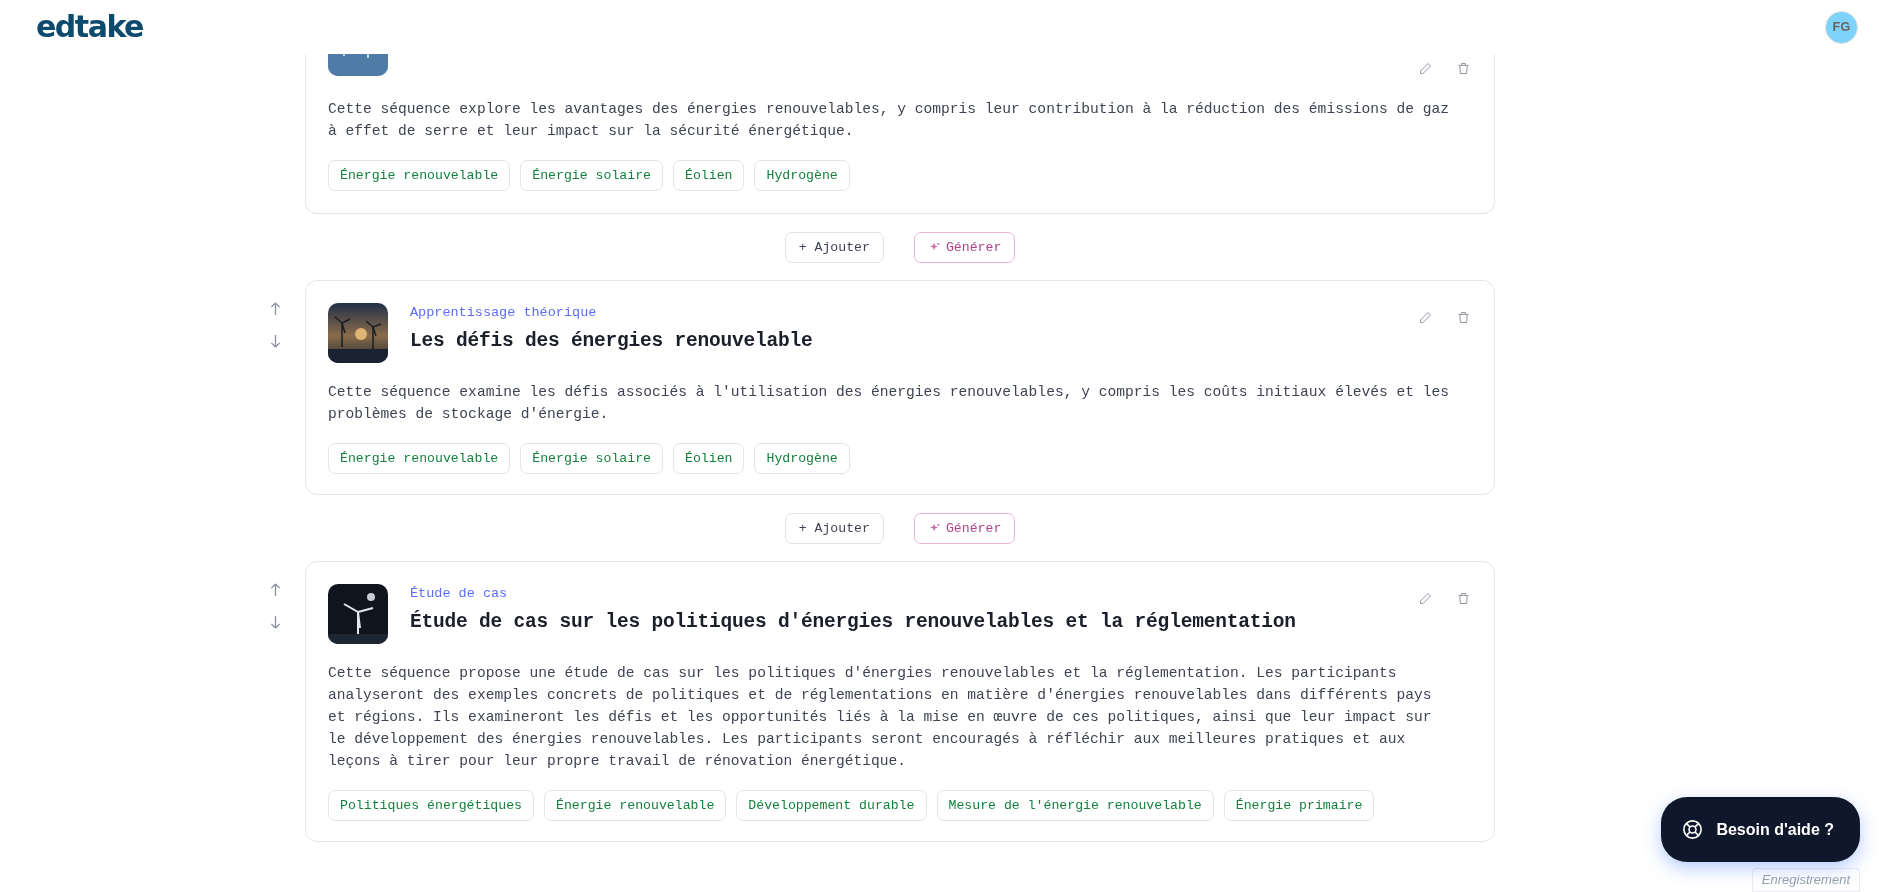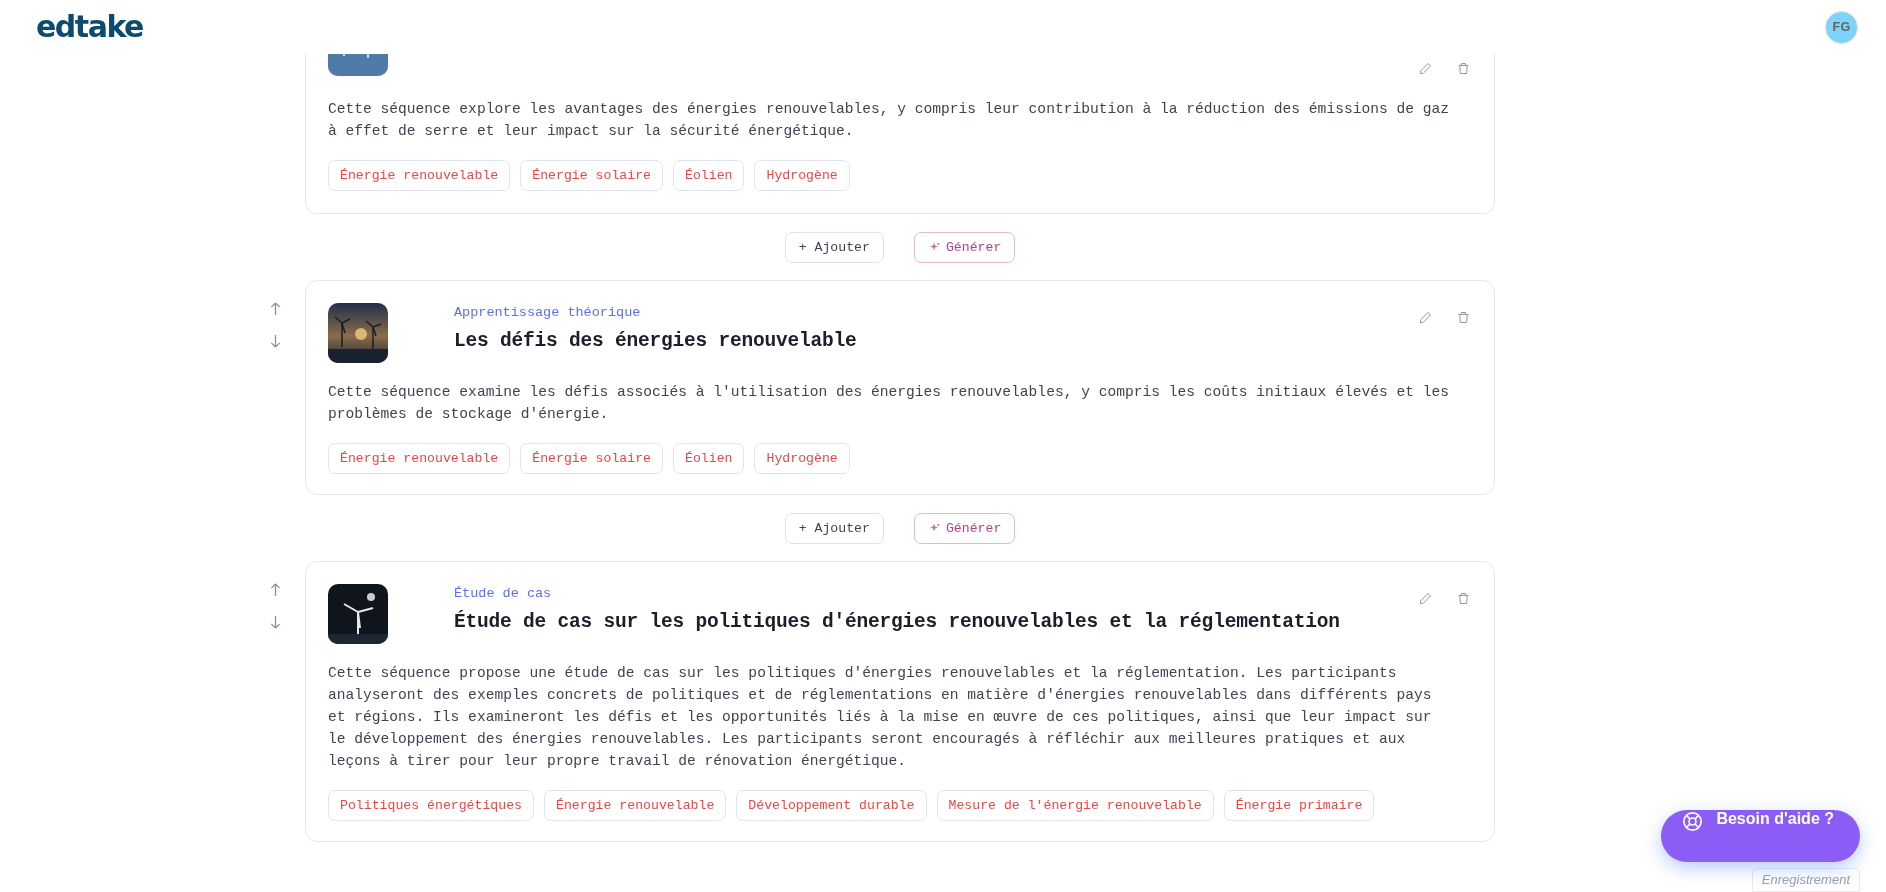--- a/index.html
+++ b/index.html
@@ -94,21 +94,21 @@
   }
   .thumb {
     width: 60px;
     height: 60px;
     border-radius: 10px;
     flex: 0 0 60px;
     overflow: hidden;
     position: relative;
   }
   .thumb svg { display: block; width: 100%; height: 100%; }
-  .head-text { flex: 1; min-width: 0; padding-top: 1px; margin-left: 44px; }
+  .head-text { flex: 1; min-width: 0; padding-top: 1px; }
   .kicker {
     color: #5b6ef5;
     font-size: 13.5px;
     line-height: 18px;
     margin-bottom: 6px;
   }
   .title {
     font-size: 19.5px;
     font-weight: 700;
     color: #1b1f2a;
@@ -142,21 +142,21 @@
     margin-top: 18px;
     display: flex;
     flex-wrap: wrap;
     gap: 10px;
   }
   .tag {
     border: 1px solid #e1e5ea;
     border-radius: 7px;
     padding: 6px 11px;
     font-size: 13.2px;
-    color: #ef4444;
+    color: #15803d;
     background: #fff;
     line-height: 17px;
     white-space: nowrap;
   }
 
   
   .reorder {
     position: absolute;
     left: -38px;
     top: 20px;
@@ -204,27 +204,27 @@
     color: #b4418a;
   }
   .spark { width: 12px; height: 12px; display: inline-block; }
   .spark svg { display: block; }
 
   
   .help {
     position: fixed;
     right: 26px;
     bottom: 30px;
-    height: 52px;
+    height: 65px;
     padding: 0 26px 0 20px;
     border-radius: 26px;
-    background: #8b5cf6;
+    background: #0f172a;
     color: #fff;
     display: flex;
-    align-items: flex-start;
+    align-items: center;
     gap: 12px;
     font-size: 16px;
     font-weight: 600;
     box-shadow: 0 6px 18px rgba(47,109,246,.35);
     cursor: pointer;
     z-index: 20;
   }
   .help .life { width: 23px; height: 23px; }
   .save-hint {
     position: fixed;

